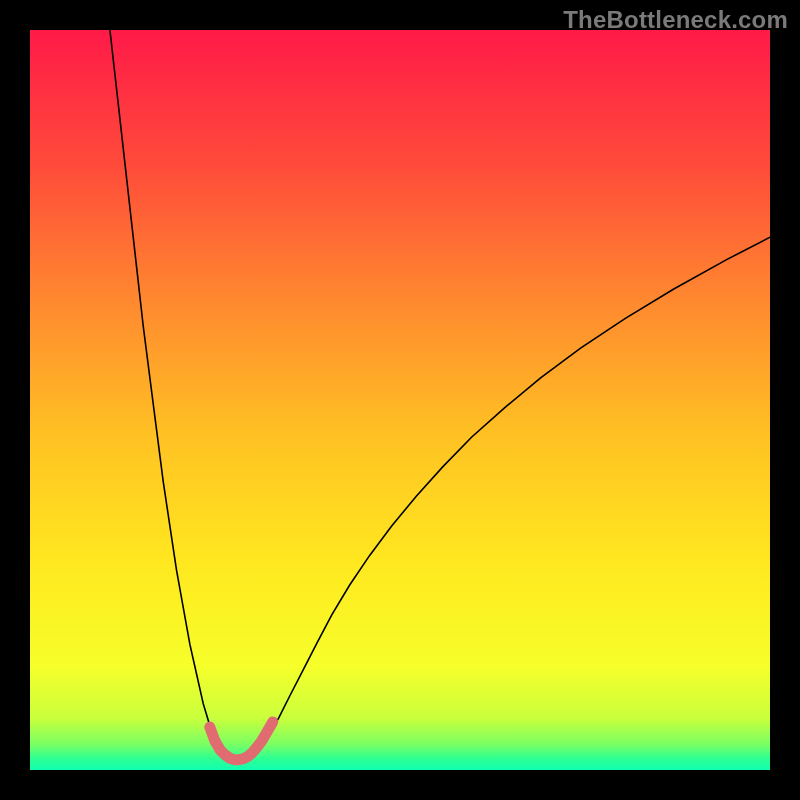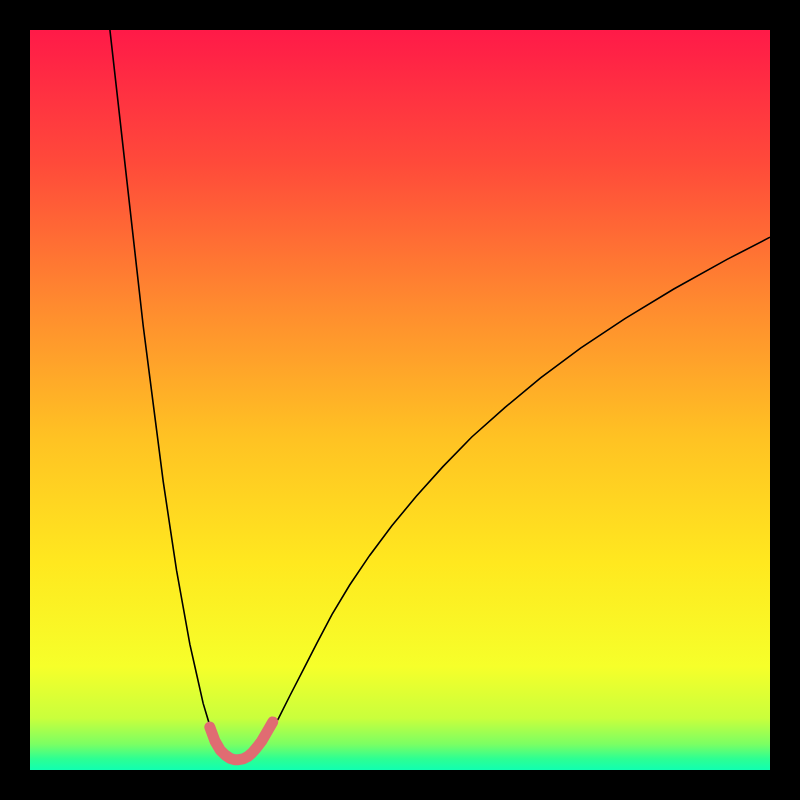--- a/index.html
+++ b/index.html
@@ -58,13 +58,14 @@
             <stop offset="100%" stop-color="#11ffb1"></stop>
           </linearGradient>
       </defs>
       <rect id="bg-rect" x="0" y="0" width="740" height="740" fill="url(#bg-grad)"></rect>
       <g id="series-group">
           <path d="M79.92 0.00 L86.58 59.20 L93.24 118.40 L99.90 177.60 L106.56 236.80 L113.22 296.00 L119.88 347.80 L126.54 399.60 L133.20 451.40 L139.86 495.80 L146.52 540.20 L153.18 577.20 L159.84 614.20 L166.50 643.80 L173.16 673.40 L179.82 695.60 L186.48 710.40 L193.14 721.50 L199.80 726.68 L206.46 729.64 L213.12 729.64 L219.78 726.68 L228.66 720.02 L237.54 706.70 L248.64 688.20 L259.74 666.00 L273.06 640.10 L286.38 614.20 L301.92 584.60 L319.68 555.00 L339.66 525.40 L361.86 495.80 L386.28 466.20 L412.92 436.60 L441.78 407.00 L475.08 377.40 L510.60 347.80 L550.56 318.20 L594.96 288.60 L643.80 259.00 L697.08 229.40 L740.00 207.20" fill="none" stroke="#000000" stroke-width="1.6"></path>
           <path d="M179.82 697.08 L185.00 711.14 L190.18 720.02 L195.36 725.20 L199.80 728.16 L204.24 729.64 L208.68 729.64 L213.12 728.90 L217.56 726.68 L222.00 722.98 L226.44 717.80 L231.62 711.14 L236.80 702.26 L242.72 691.90" fill="none" stroke="#e06c72" stroke-width="11" stroke-linecap="round" stroke-linejoin="round"></path>
         </g>
     </svg>
   </div>
+  <div class="watermark">TheBottleneck.com</div>
 </div>
 
 </body></html>

